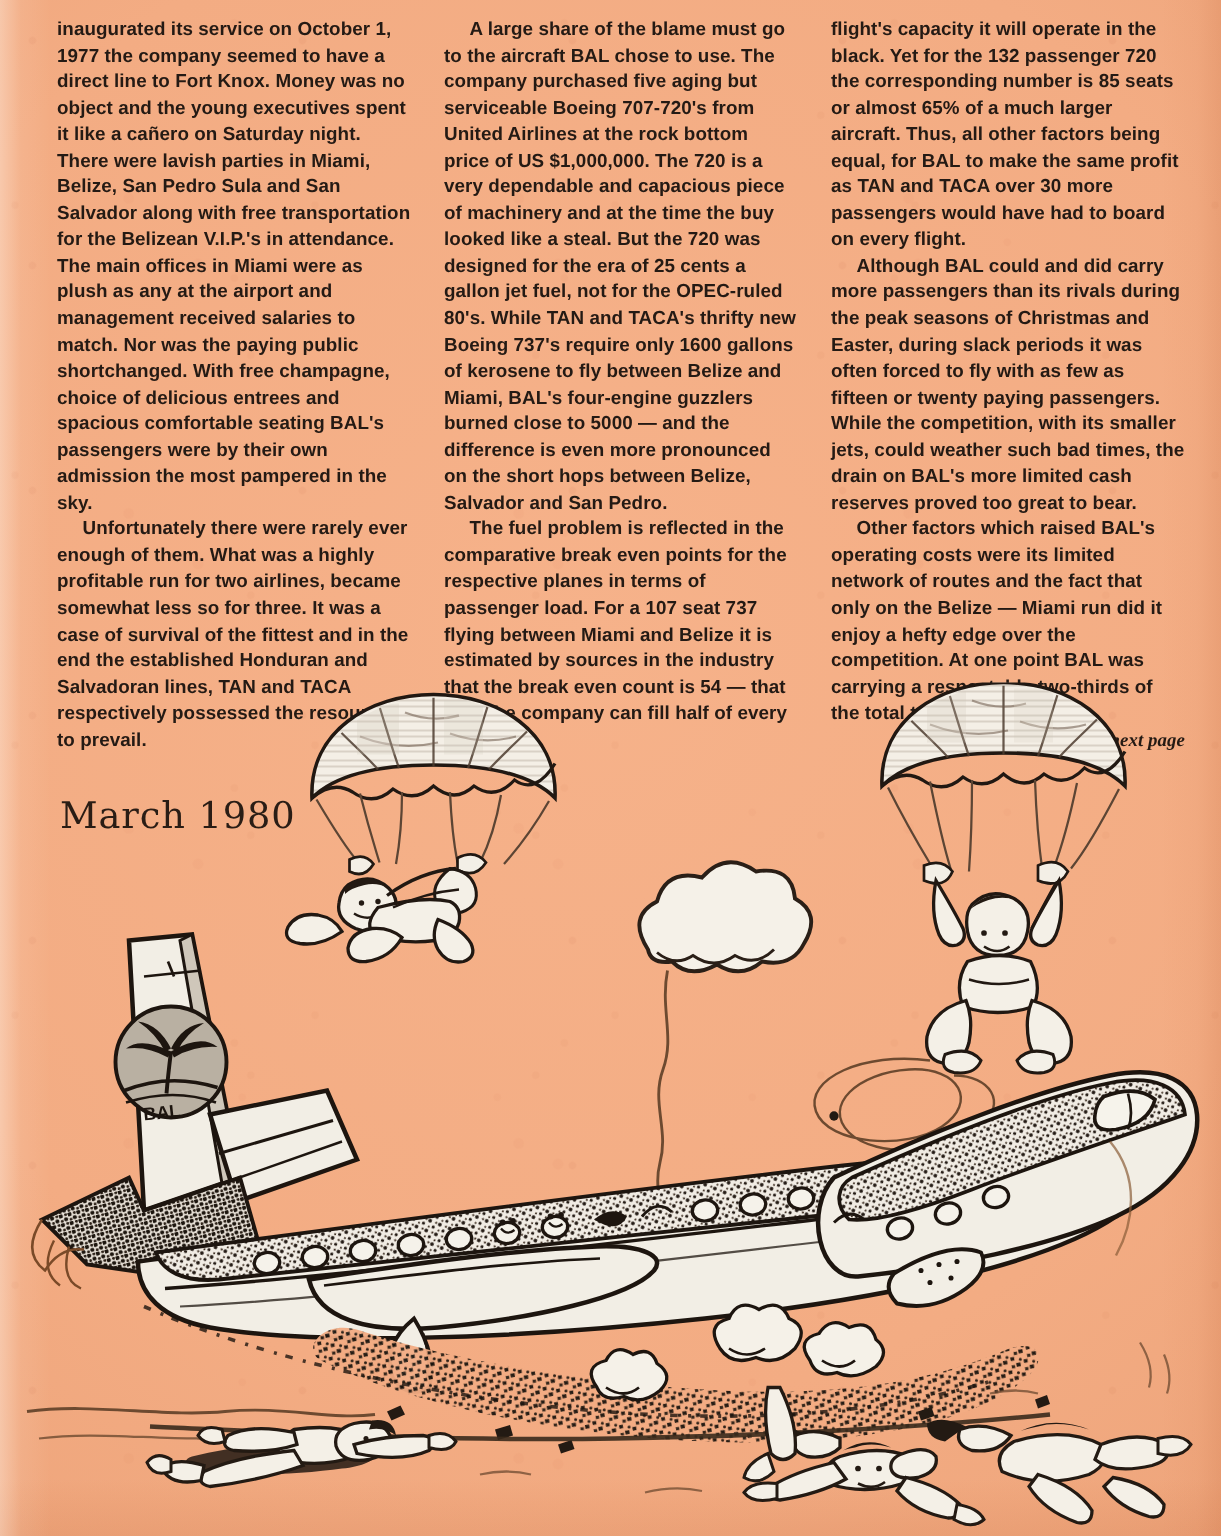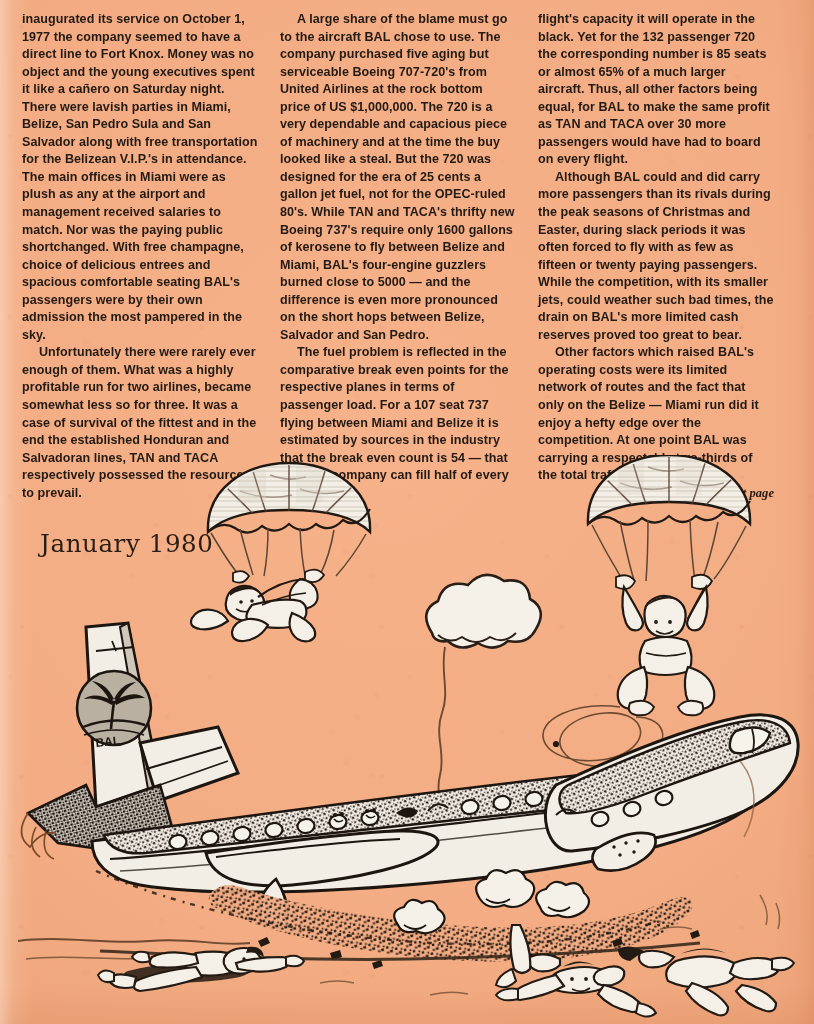--- a/index.html
+++ b/index.html
@@ -27,21 +27,21 @@
       radial-gradient(circle at 33% 63%, rgba(173,92,48,.10) 0 3px, transparent 4px),
       radial-gradient(circle at 88% 48%, rgba(173,92,48,.12) 0 2px, transparent 3px),
       radial-gradient(circle at 55% 88%, rgba(173,92,48,.10) 0 3px, transparent 4px),
       radial-gradient(circle at 5% 76%, rgba(173,92,48,.12) 0 2px, transparent 3px),
       radial-gradient(circle at 95% 85%, rgba(173,92,48,.10) 0 2px, transparent 3px);
     background-size:180px 150px,220px 170px,260px 210px,190px 160px,240px 200px,200px 180px,170px 190px;
   }
 
   
   #columns{
-    position:absolute;left:22px;top:11px;width:752px;height:490px;
+    position:absolute;left:38px;top:11px;width:752px;height:490px;
     display:flex;gap:22px;
   }
   .col{width:236px;}
   .col p{
     margin:0;
     color:#241a14;
     font-size:12.55px;
     line-height:17.55px;
     font-weight:700;
     letter-spacing:.05px;
@@ -95,21 +95,21 @@
 
     <div class="col">
       <p class="noindent">flight's capacity it will operate in the black. Yet for the 132 passenger 720 the corresponding number is 85 seats or almost 65% of a much larger aircraft. Thus, all other factors being equal, for BAL to make the same profit as TAN and TACA over 30 more passengers would have had to board on every flight.</p>
       <p>Although BAL could and did carry more passengers than its rivals during the peak seasons of Christmas and Easter, during slack periods it was often forced to fly with as few as fifteen or twenty paying passengers. While the competition, with its smaller jets, could weather such bad times, the drain on BAL's more limited cash reserves proved too great to bear.</p>
       <p>Other factors which raised BAL's operating costs were its limited network of routes and the fact that only on the Belize — Miami run did it enjoy a hefty edge over the competition. At one point BAL was carrying a respectable two-thirds of the total traffic between</p>
       <p class="contd">Continued next page</p>
     </div>
 
   </div>
 
-  <div id="dateline">January 1980</div>
+  <div id="dateline">March 1980</div>
 
   <div id="art">
   <svg viewBox="0 0 814 569" xmlns="http://www.w3.org/2000/svg">
     <defs>
 
       <pattern id="stipple" width="7" height="7" patternUnits="userSpaceOnUse" patternTransform="rotate(22)">
         <rect width="7" height="7" fill="#f1ece4"></rect>
         <circle cx="1.3" cy="1.3" r="1.25" fill="#231a14"></circle>
         <circle cx="4.8" cy="4.4" r="1.05" fill="#231a14"></circle>
         <circle cx="5.6" cy="1.0" r=".75" fill="#3a2a1e"></circle>

